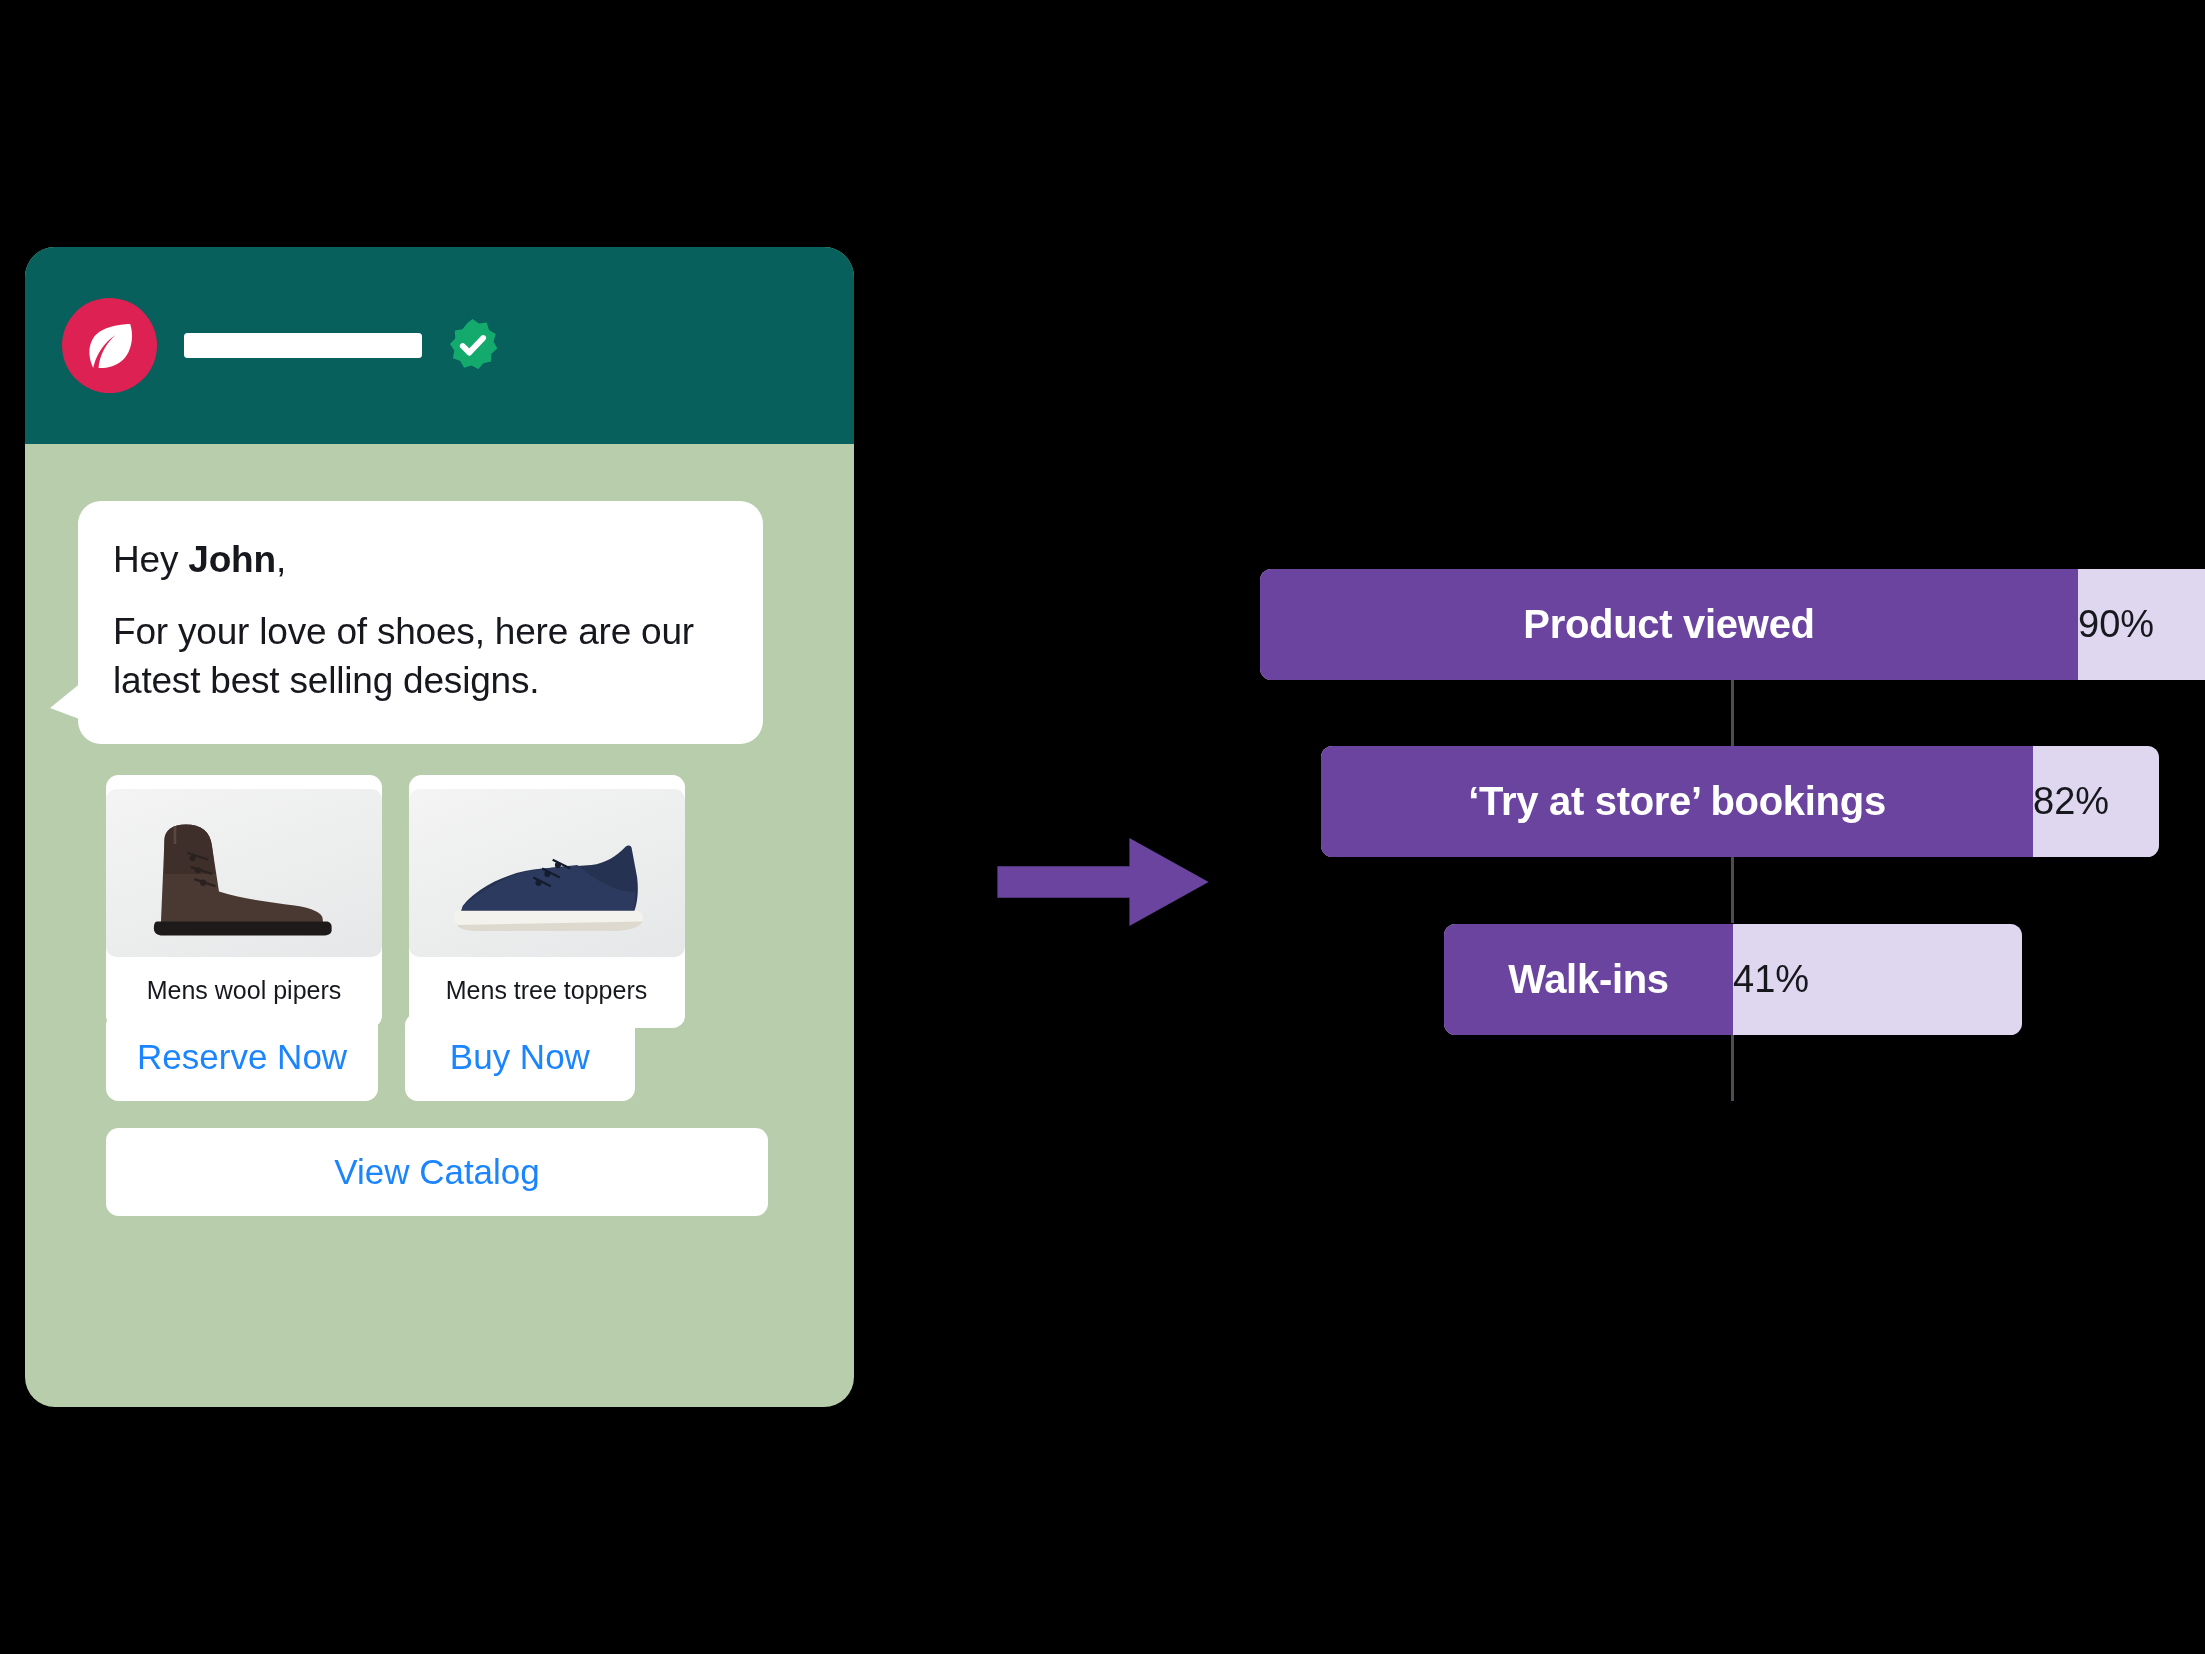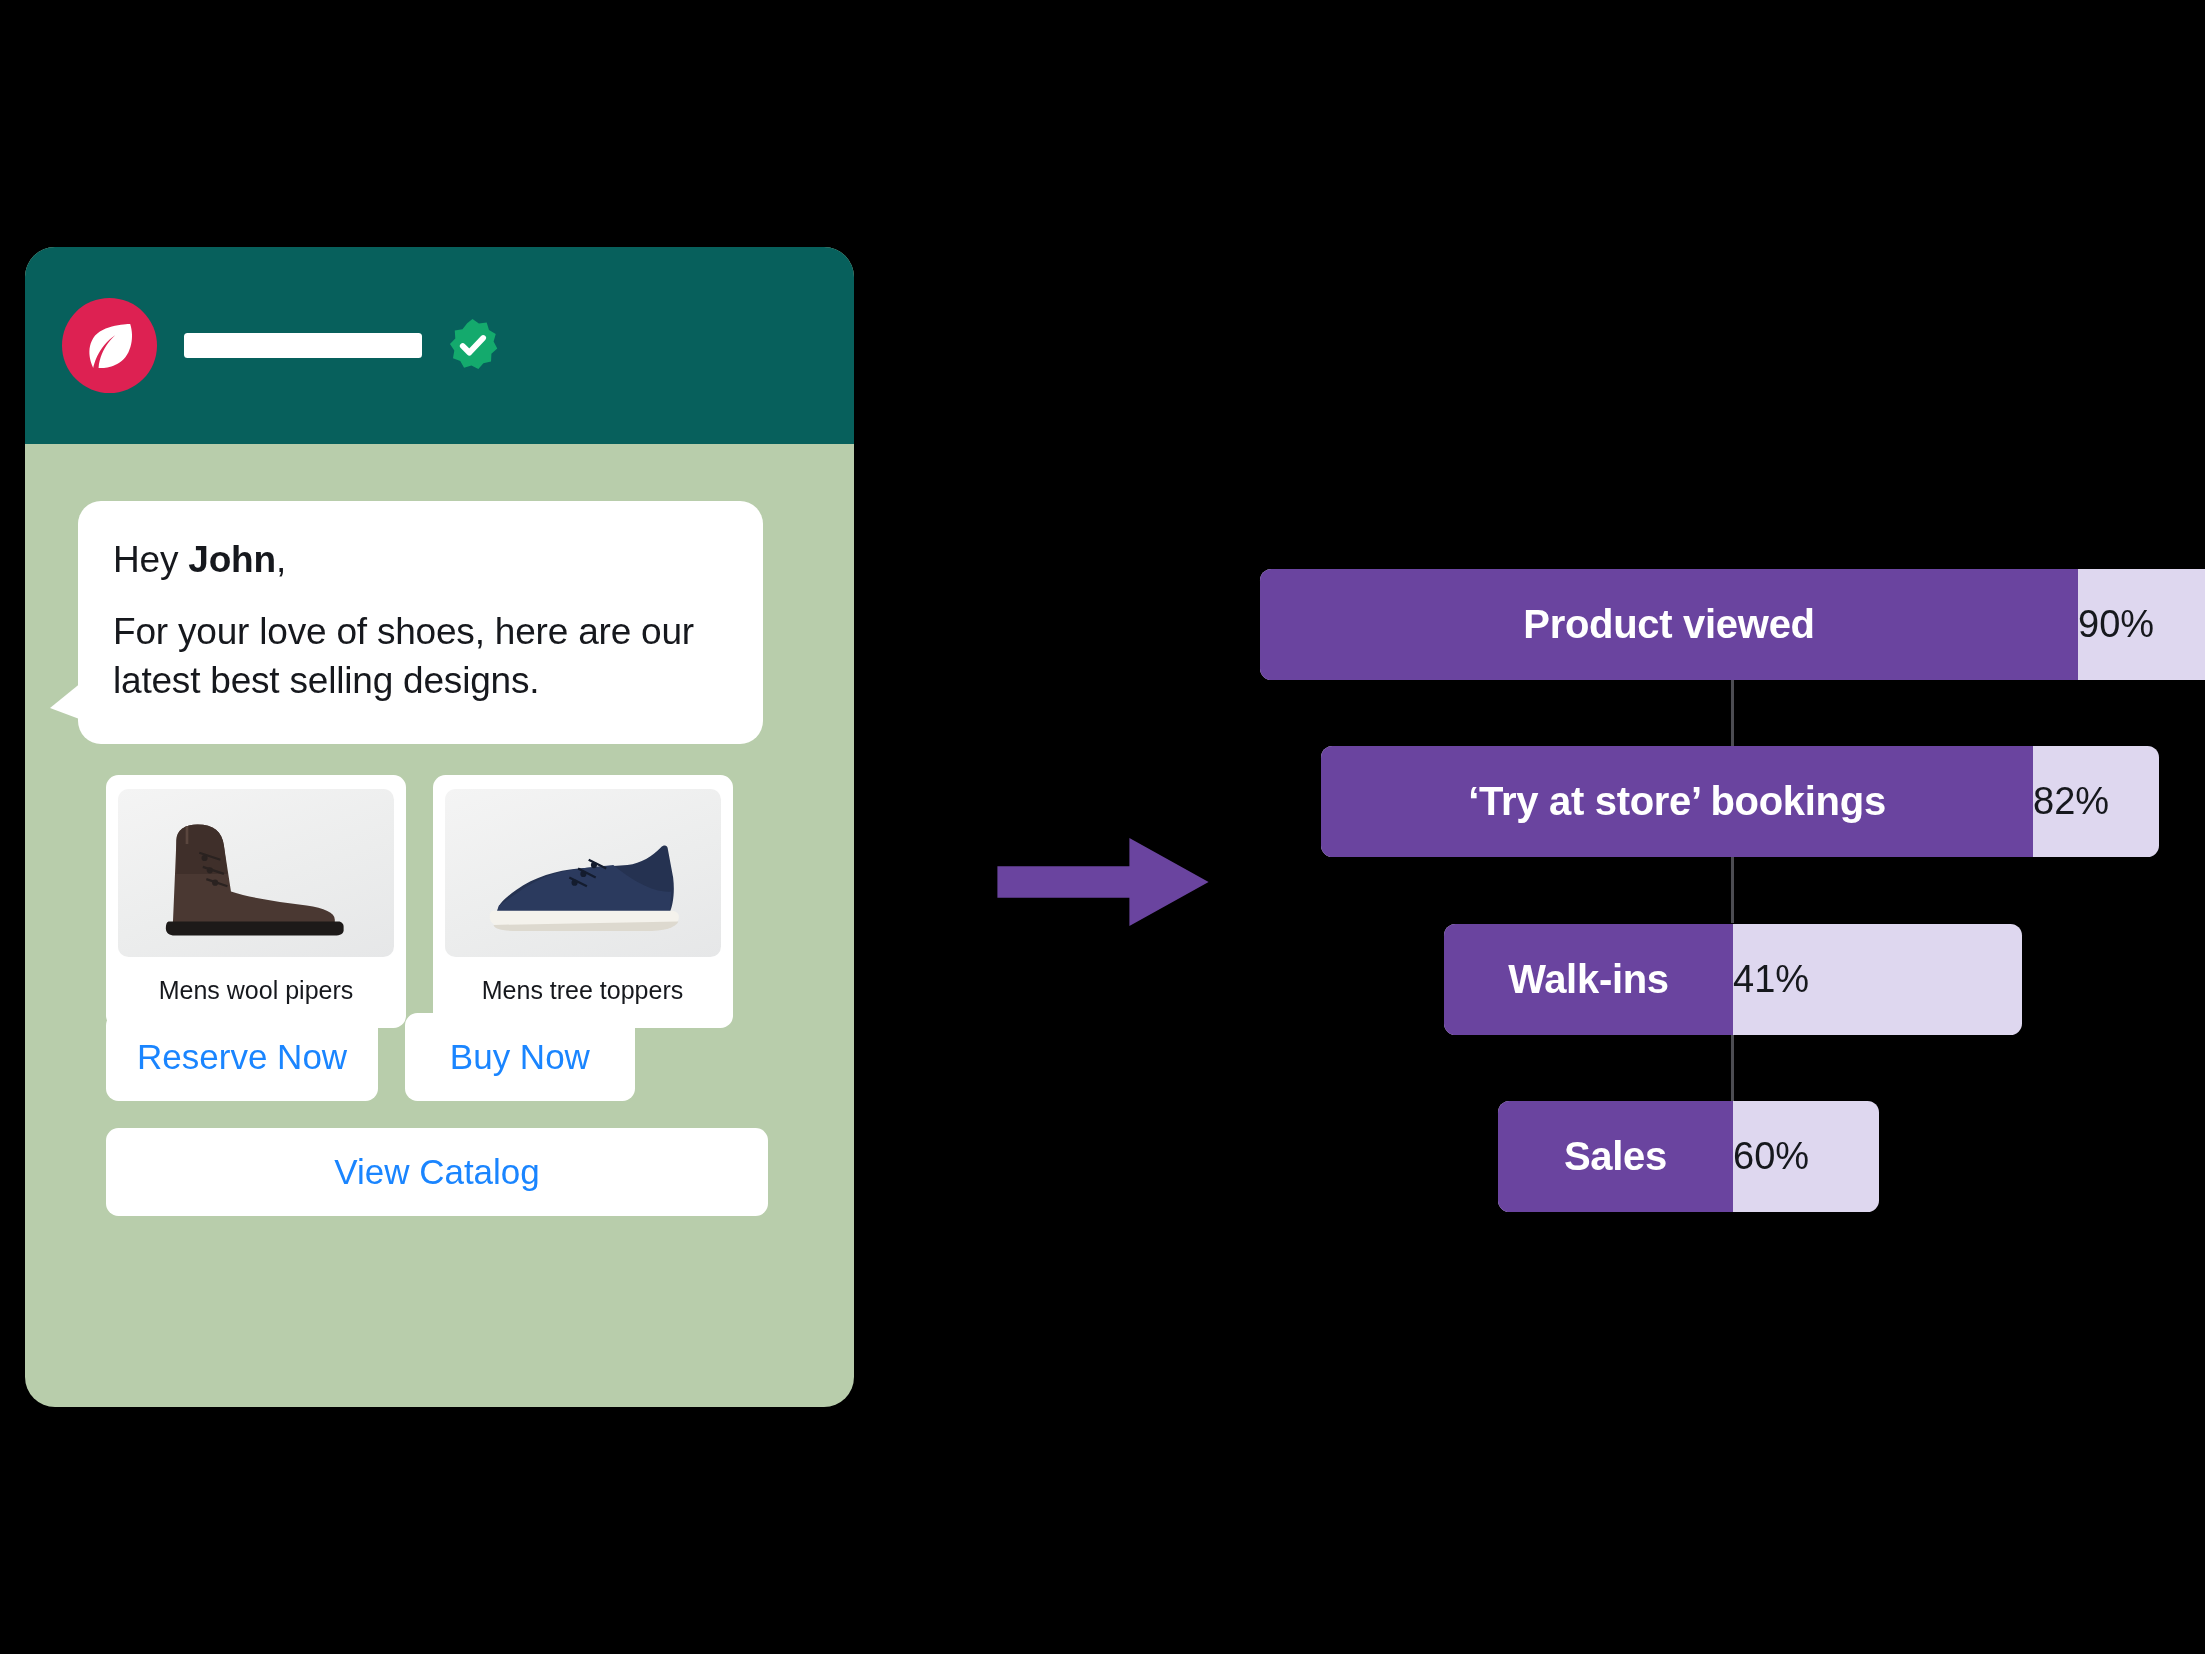--- a/index.html
+++ b/index.html
@@ -76,21 +76,21 @@
   .msg-line.greeting { margin-bottom: 23px; }
   .msg-line.greeting b { font-weight: 700; }
 
   
   #product-row {
     position: absolute; left: 81px; top: 331px;
     width: 635px;
     display: flex; gap: 26.5px;
   }
   .product-card {
-    width: 300px;
+    width: 276px;
     background: #ffffff;
     border-radius: 12.4px;
     padding: 14px 14px 0 14px;
     display: flex; flex-direction: column; align-items: center;
   }
   .product-img {
     width: 276px; height: 168px;
     border-radius: 10.6px;
     background: linear-gradient(160deg,#f4f4f4 0%,#eceded 55%,#e6e7e8 100%);
     display: flex; align-items: center; justify-content: center;
@@ -272,24 +272,16 @@
 
     <div class="funnel-bar" style="top:355px;left:184px;width:578px;">
       <div class="funnel-fill" style="width:289px;">
         <span class="funnel-label">Walk-ins</span>
       </div>
       <div class="funnel-pct-wrap">
         <span class="funnel-pct">41%</span>
       </div>
     </div>
 
-    <div class="funnel-bar" style="top:532px;left:238px;width:381px;">
-      <div class="funnel-fill" style="width:235px;">
-        <span class="funnel-label">Sales</span>
-      </div>
-      <div class="funnel-pct-wrap">
-        <span class="funnel-pct">60%</span>
-      </div>
-    </div>
   </div>
 
 </div>
 
 
 </body></html>

